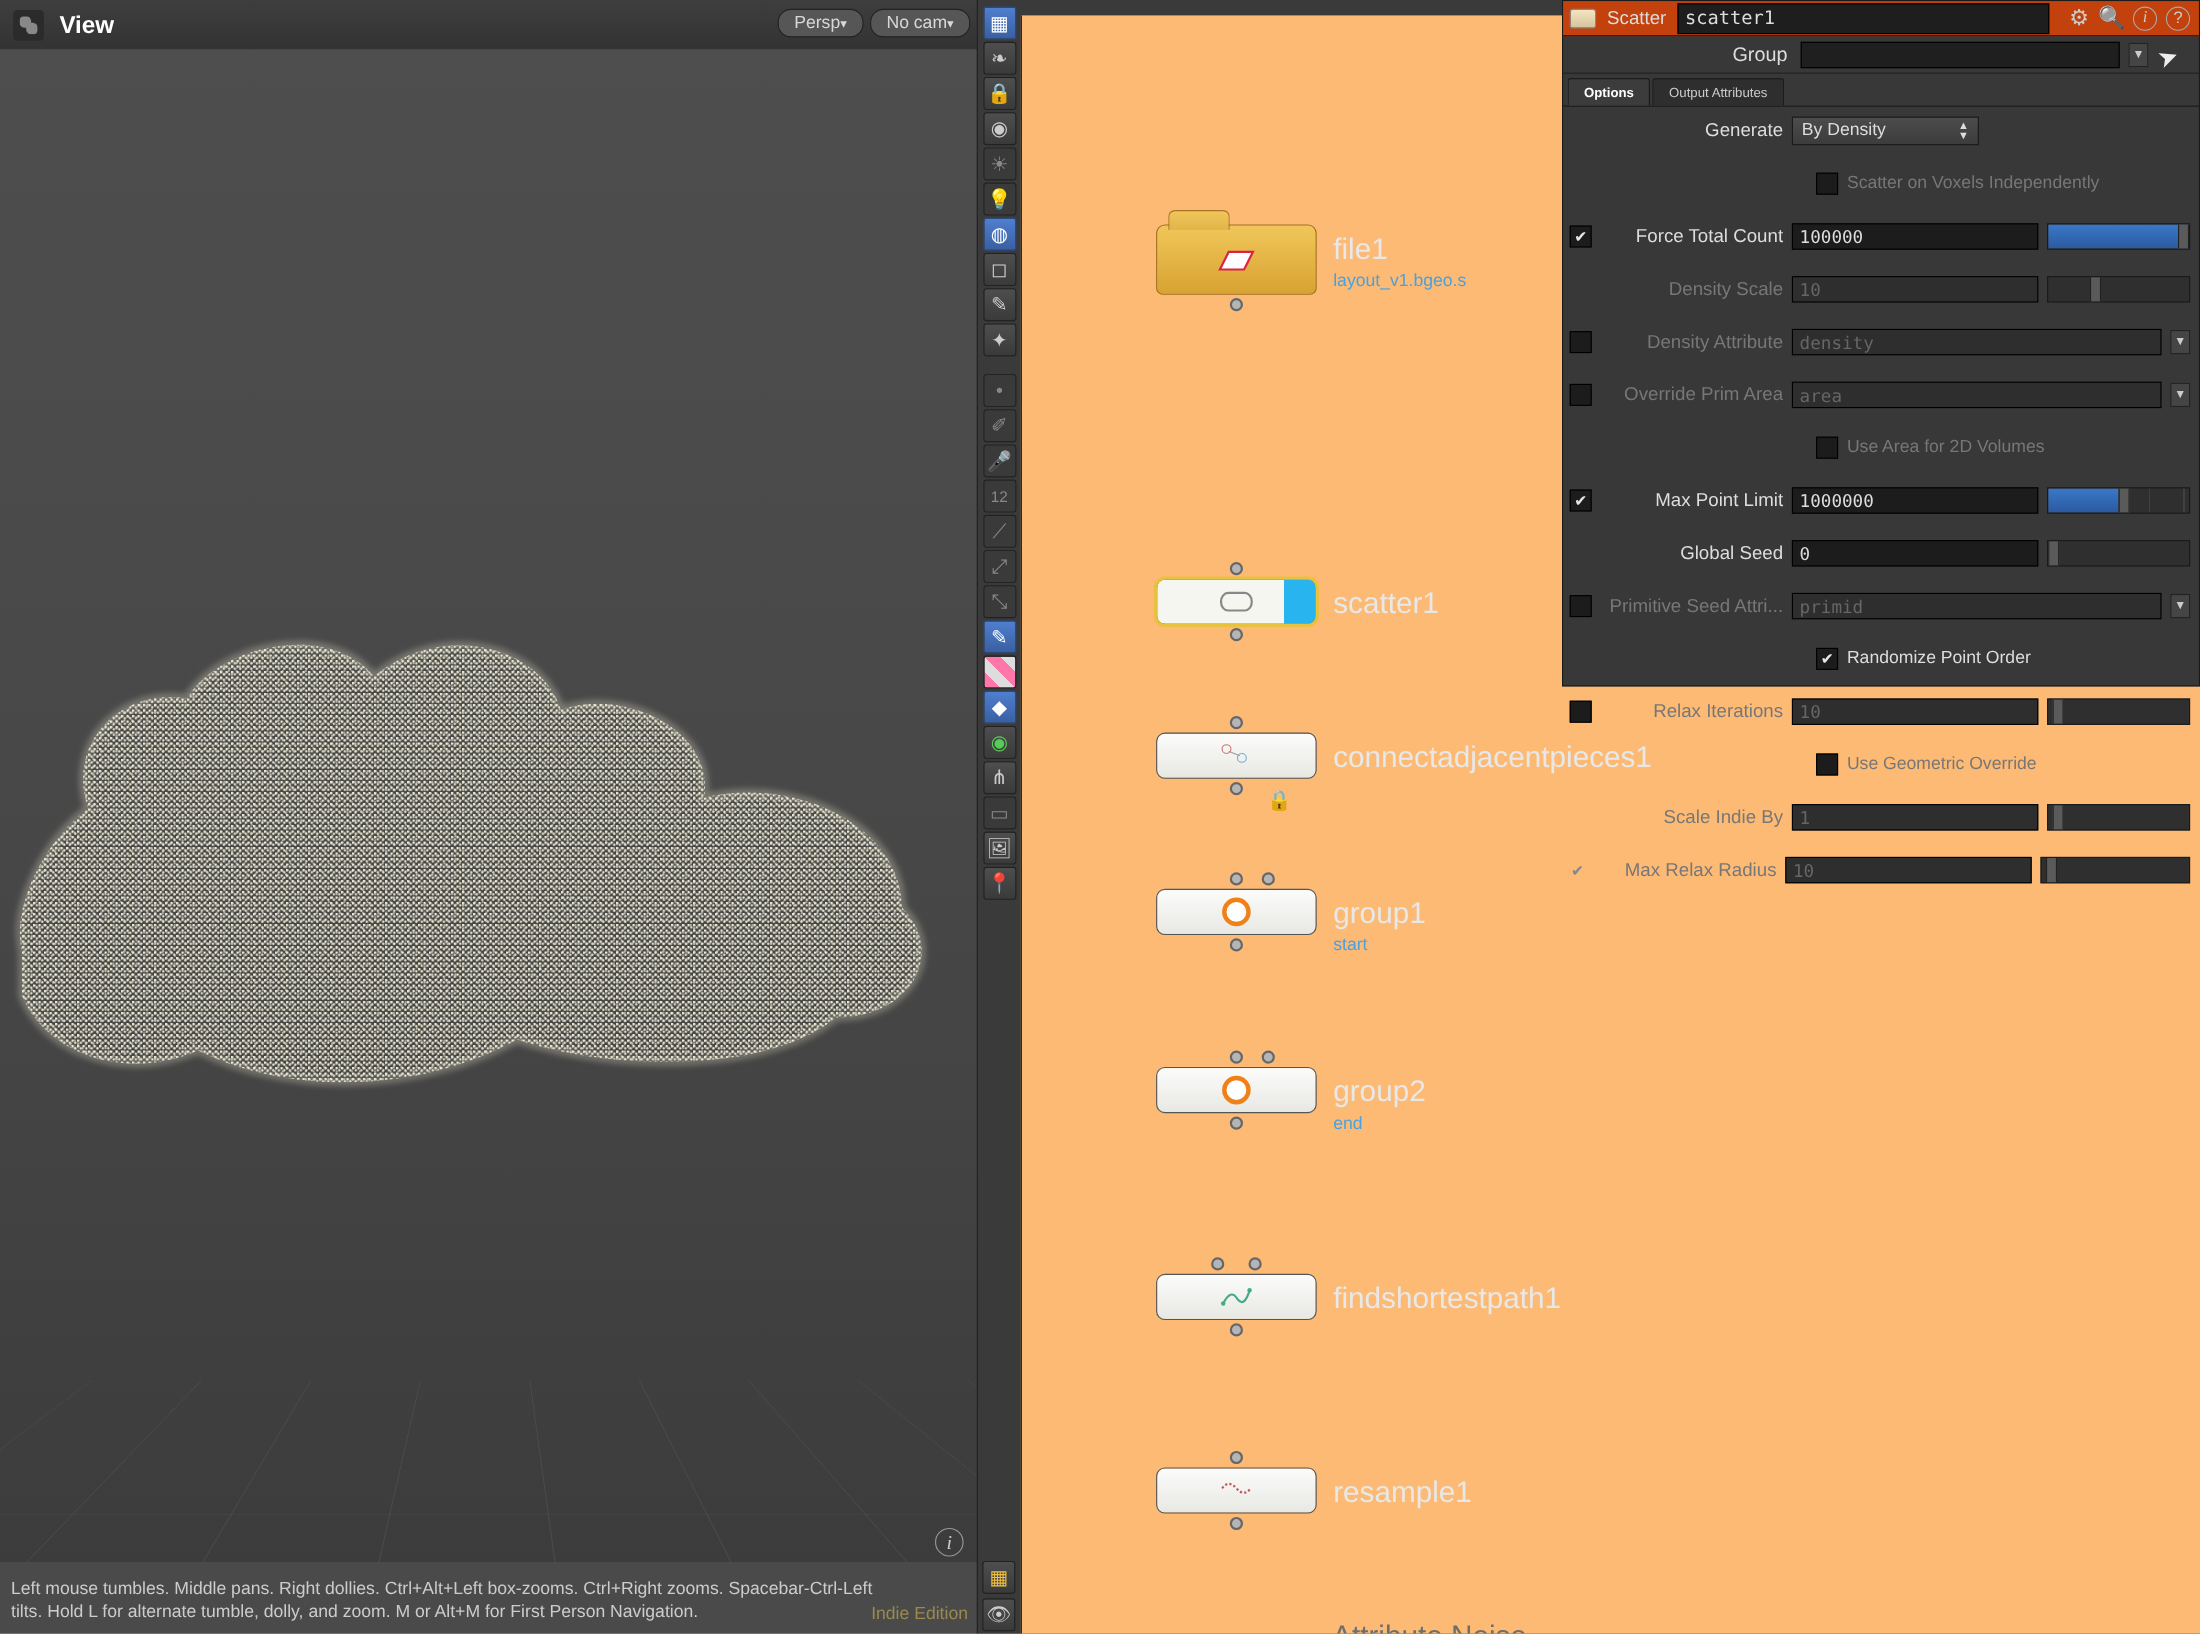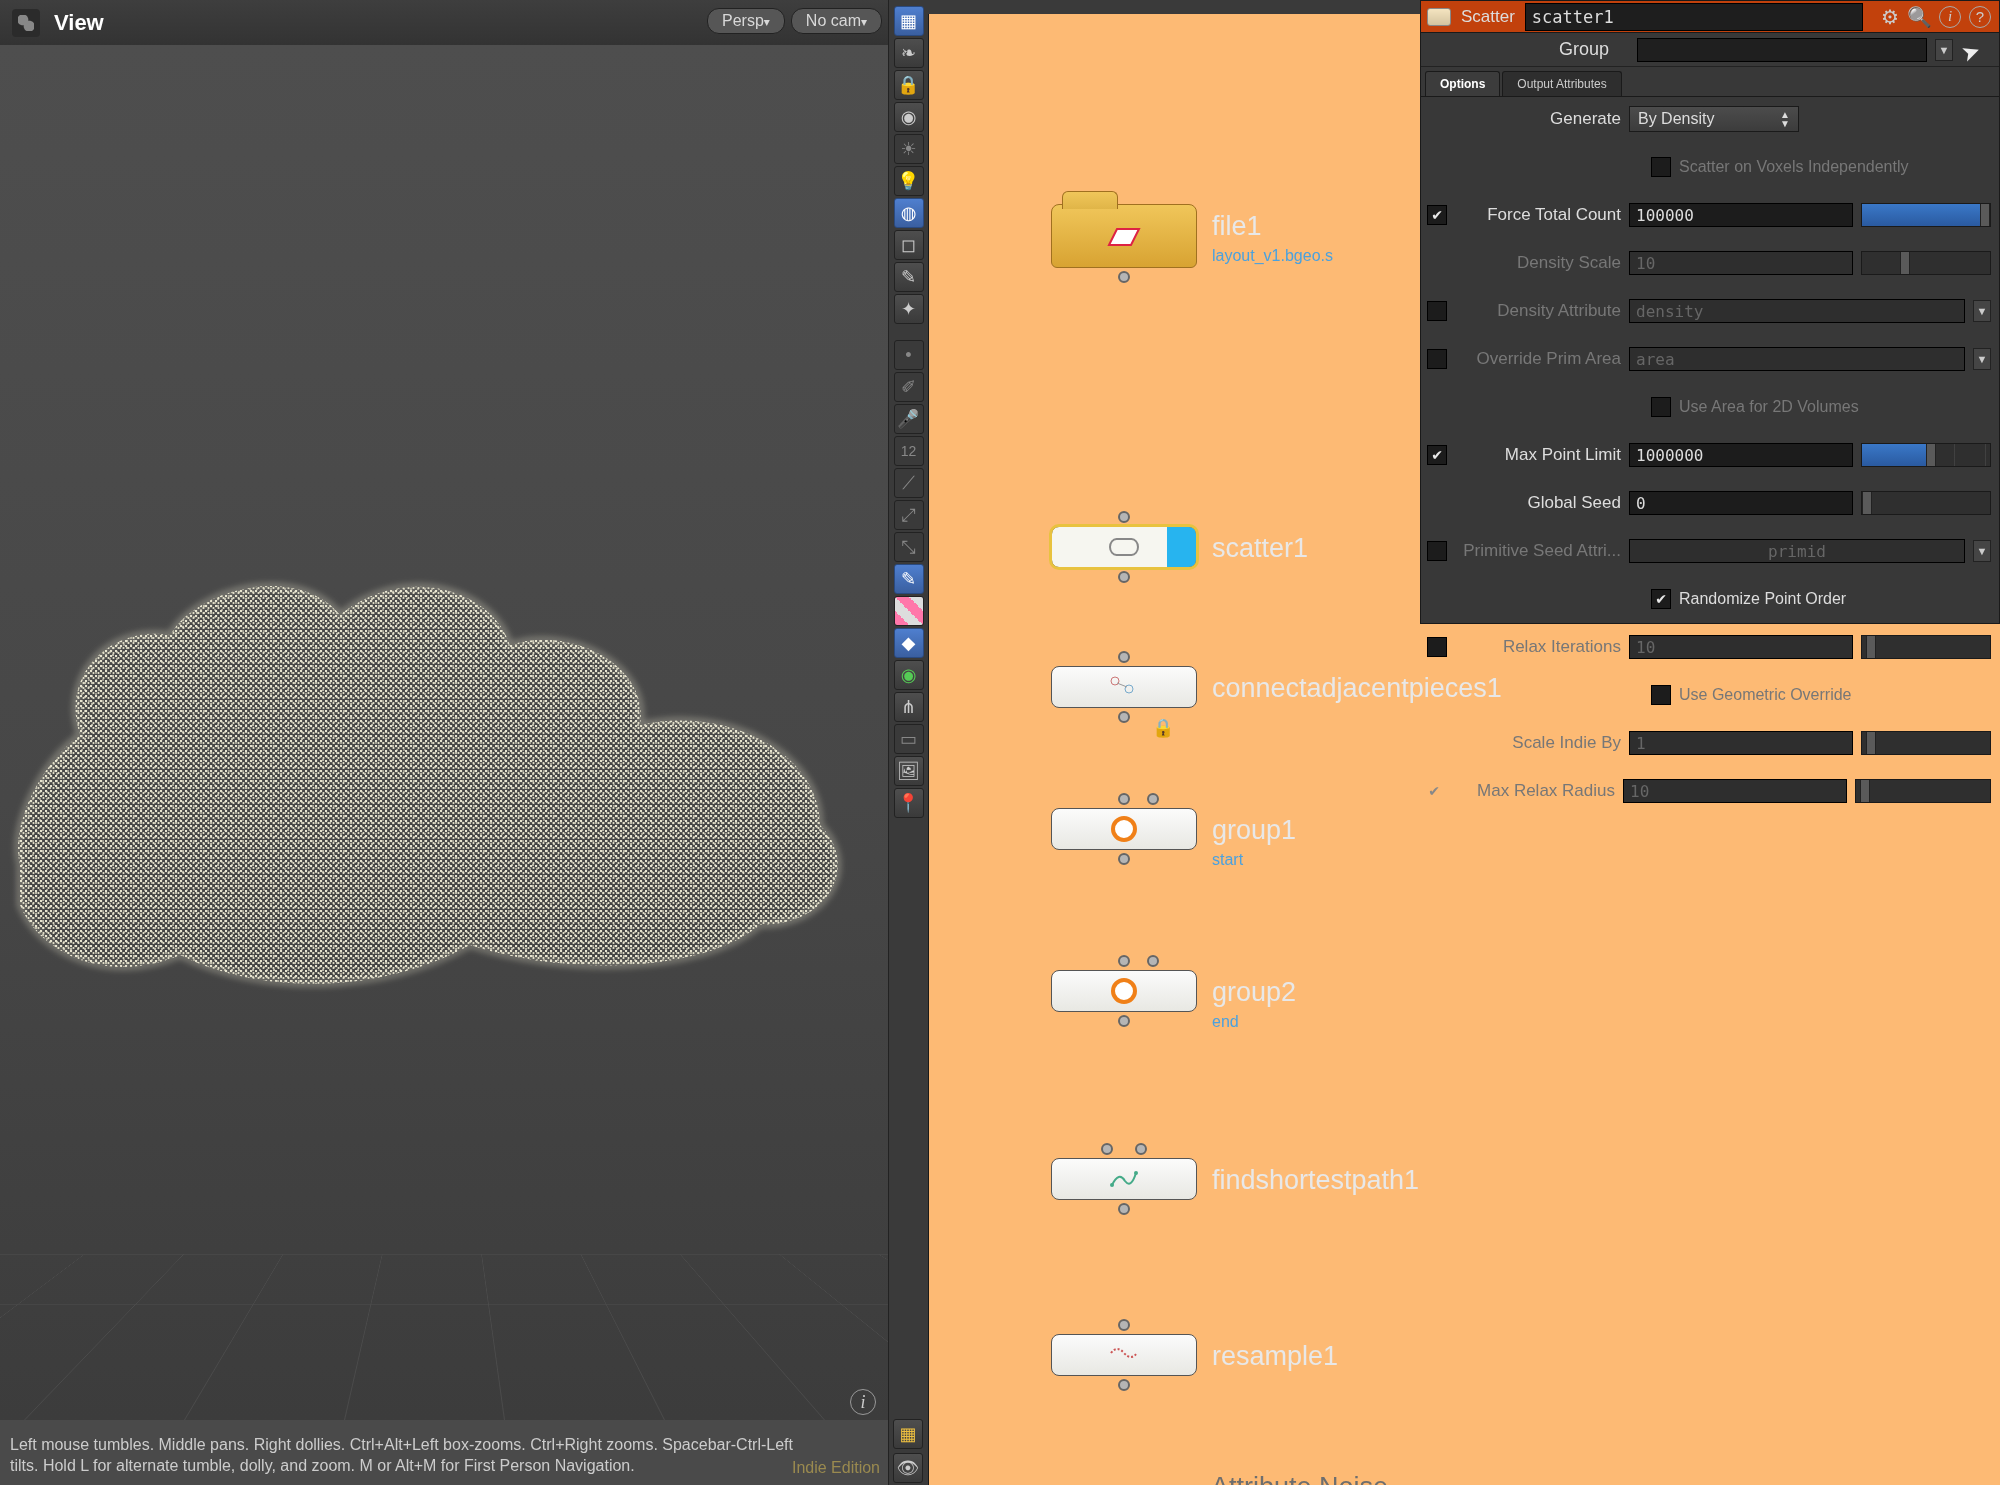--- a/index.html
+++ b/index.html
@@ -57,21 +57,21 @@
 
   
   .params { position:absolute; right:0; top:0; width:580px; height:624px; background:#383838; border:1px solid #1a1a1a; }
   .par-head { height:32px; background:#c2410c; display:flex; align-items:center; padding-left:6px; gap:10px; border-bottom:1px solid #1a1a1a;}
   .par-head .type-icon { width:24px; height:18px; background:linear-gradient(#f4e4c0,#d4c4a0); border-radius:3px; border:1px solid #888; }
   .par-head .op-type { color:#ddd; font-size:17px; }
   .par-head input.op-name { flex:1; background:#1e1e1e; border:1px solid #000; color:#ddd; font-family:monospace; font-size:17px; padding:3px 6px; margin-right:6px;}
   .par-head .head-icons { display:flex; gap:8px; padding-right:8px; color:#ccc; font-size:20px; align-items:center;}
   .hi { width:22px; height:22px; display:flex; align-items:center; justify-content:center; cursor:pointer;}
   .par-group-row { height:34px; display:flex; align-items:center; justify-content:flex-end; gap:8px; padding-right:16px; border-bottom:1px solid #222;}
-  .par-group-row .lbl { color:#ddd; margin-right:20px;}
+  .par-group-row .lbl { color:#ddd; margin-right:4px;}
   .dropdown-empty { width:290px; height:24px; background:#1f1f1f; border:1px solid #000;}
   .dd-arrow { width:18px; height:22px; background:#454545; border:1px solid #222; display:flex; align-items:center; justify-content:center; font-size:11px;}
   .pick-arrow { width:22px; height:22px; color:#eee; font-size:22px; transform:rotate(-20deg);}
   .par-tabs { height:30px; display:flex; align-items:flex-end; padding-left:4px; gap:2px; border-bottom:1px solid #1a1a1a;}
   .par-tab { padding:5px 14px 5px; background:#2e2e2e; border:1px solid #1a1a1a; border-bottom:none; color:#ccc; font-size:12px; border-radius:3px 3px 0 0;}
   .par-tab.active { background:#3c3c3c; color:#fff; font-weight:600;}
   .par-body { padding:6px 8px 10px 6px; display:flex; flex-direction:column; gap:16px;}
   .row { display:flex; align-items:center; height:32px; gap:8px;}
   .row .chk { width:20px; height:20px; background:#1c1c1c; border:1px solid #000; display:flex; align-items:center; justify-content:center; color:#ddd; font-size:14px;}
   .row .chk.on::before { content:"✔"; color:#e8e8e8; }
@@ -354,21 +354,21 @@
       <span style="flex:0 0 20px;"></span>
       <span class="lbl">Global Seed</span>
       <input class="field" value="0" style="">
       <div class="slider">
           <div class="knob" style="left:0;"></div>
         </div>
     </div>
     <div class="row dim">
       <div class="chk"></div>
       <span class="lbl">Primitive Seed Attri...</span>
-      <input class="field" style="flex: 1 1 0%; text-align: center;" placeholder="primid">
+      <input class="field" style="flex: 1 1 0%;" placeholder="primid">
       <div class="dd-arrow">▼</div>
     </div>
     <div class="row inner">
       <div class="chk on"></div>
       <span class="inner-lbl">Randomize Point Order</span>
     </div>
     <div class="row dim">
       <div class="chk"></div>
       <span class="lbl">Relax Iterations</span>
       <input class="field" placeholder="10" style="">

